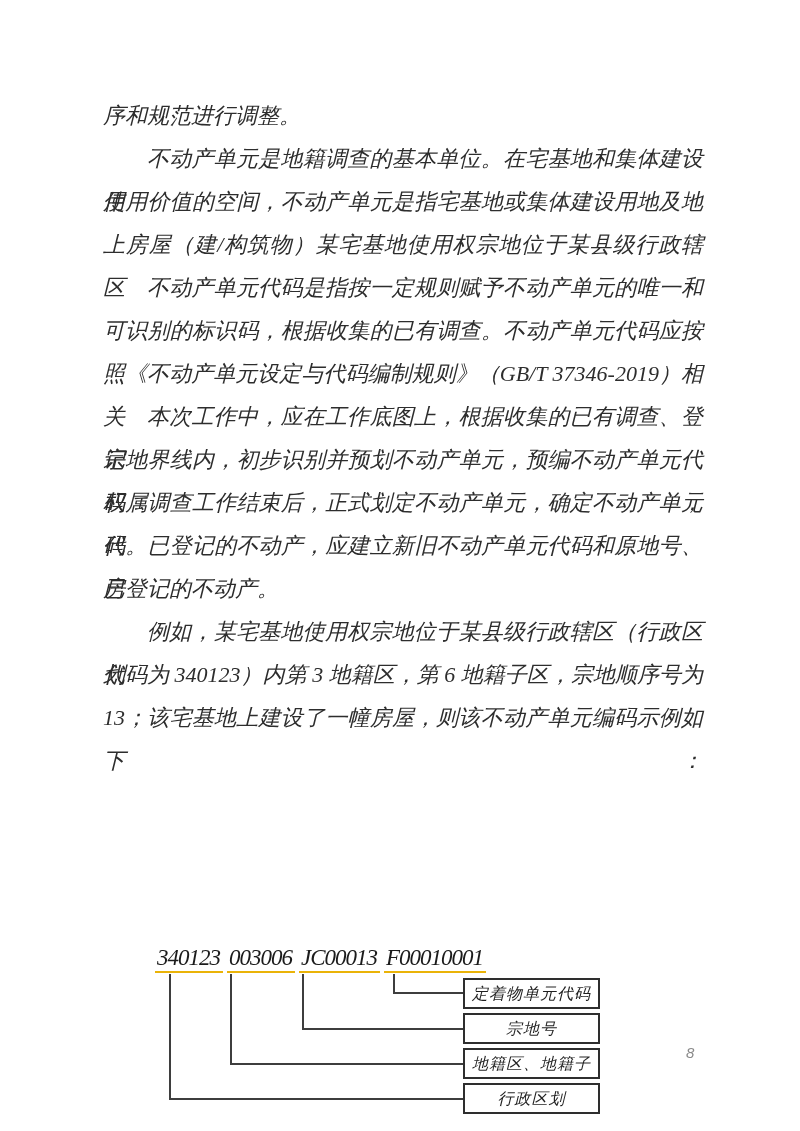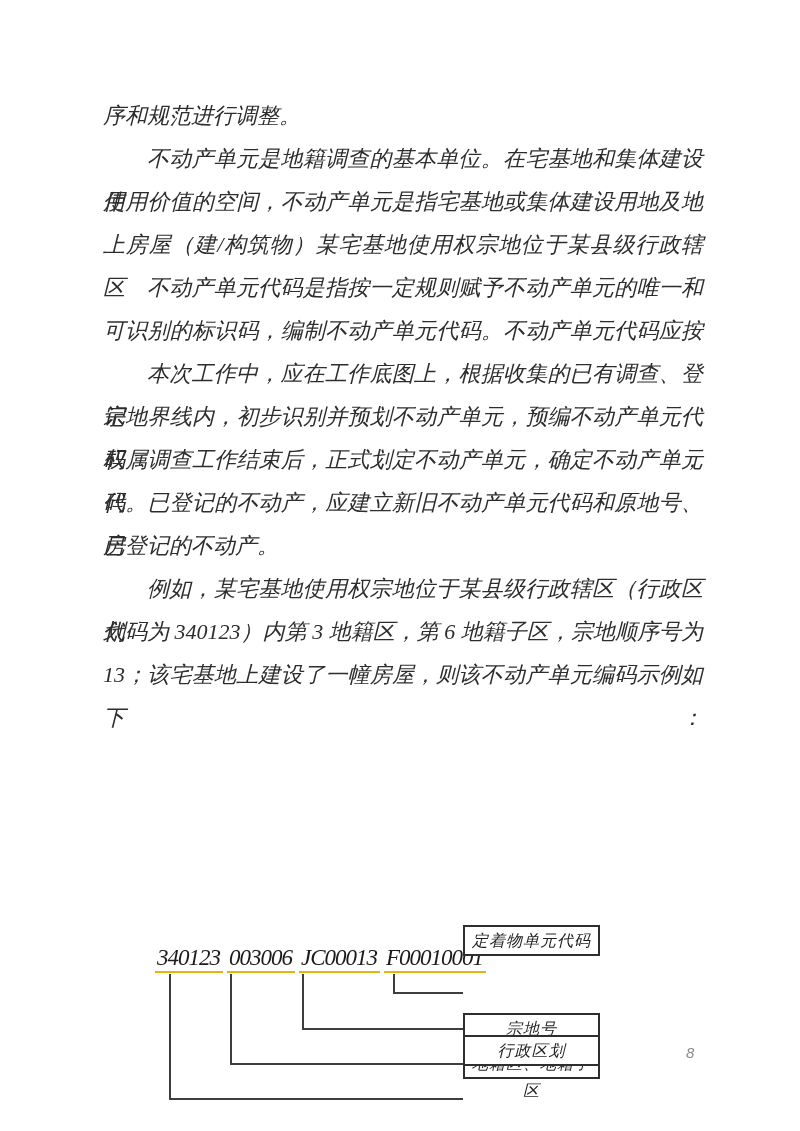--- a/index.html
+++ b/index.html
@@ -97,21 +97,22 @@
 
 
     <div>
       <div class="bline indent">不动产单元是地籍调查的基本单位。在宅基地和集体建设用</div>
       <div class="bline">使用价值的空间，不动产单元是指宅基地或集体建设用地及地</div>
       <div class="bline">上房屋（建/构筑物）某宅基地使用权宗地位于某县级行政辖区</div>
     </div>
 
     <div>
       <div class="bline indent">不动产单元代码是指按一定规则赋予不动产单元的唯一和</div>
-      <div class="bline">可识别的标识码，编制不动产单元代码。不动产单元代码应按</div>
+      <div class="bline">可识别的标识码，根据收集的已有调查。不动产单元代码应按</div>
+      <div class="bline">照《不动产单元设定与代码编制规则》（GB/T 37346-2019）相关</div>
     </div>
 
     <div>
       <div class="bline indent">本次工作中，应在工作底图上，根据收集的已有调查、登记</div>
       <div class="bline">宗地界线内，初步识别并预划不动产单元，预编不动产单元代码，</div>
       <div class="bline">权属调查工作结束后，正式划定不动产单元，确定不动产单元代</div>
       <div class="bline">码。已登记的不动产，应建立新旧不动产单元代码和原地号、房</div>
       <div class="bline short">已登记的不动产。</div>
     </div>
 
@@ -131,21 +132,21 @@
     <div class="vline" style="left:169px; top:974px; height:126px;"></div>
     <div class="vline" style="left:230px; top:974px; height:91px;"></div>
     <div class="vline" style="left:302px; top:974px; height:56px;"></div>
     <div class="vline" style="left:393px; top:974px; height:20px;"></div>
 
     <div class="hlineseg" style="left:393px; top:992px; width:70px;"></div>
     <div class="hlineseg" style="left:302px; top:1028px; width:161px;"></div>
     <div class="hlineseg" style="left:230px; top:1063px; width:233px;"></div>
     <div class="hlineseg" style="left:169px; top:1098px; width:294px;"></div>
 
-    <div class="dbox" style="top:925px;">定着物单元代码</div>
+    <div class="dbox" style="top:978px;">定着物单元代码</div>
     <div class="dbox" style="top:1013px;">宗地号</div>
     <div class="dbox" style="top:1048px;">地籍区、地籍子区</div>
-    <div class="dbox" style="top:1035px;">行政区划</div>
+    <div class="dbox" style="top:1083px;">行政区划</div>
   </div>
 
   <div class="pagenum">8</div>
 
 </div>
 
 </body></html>

